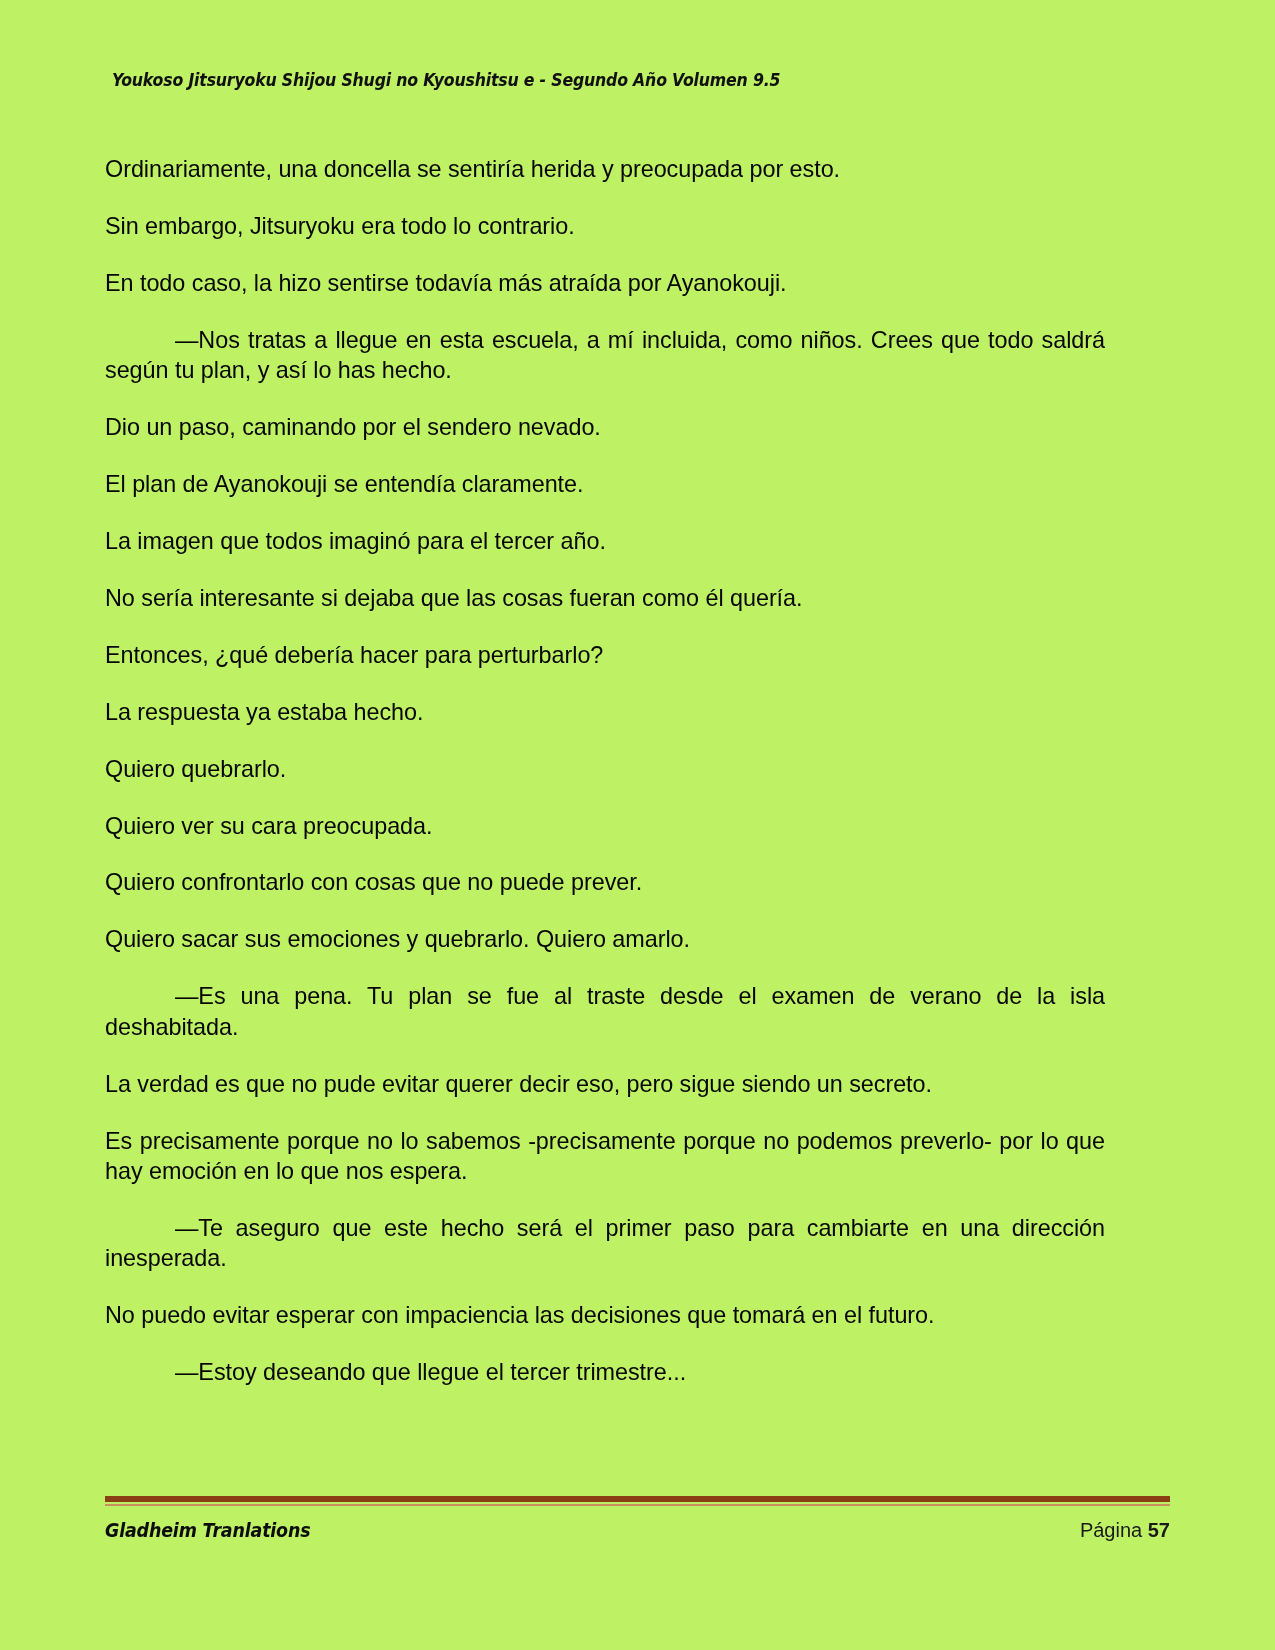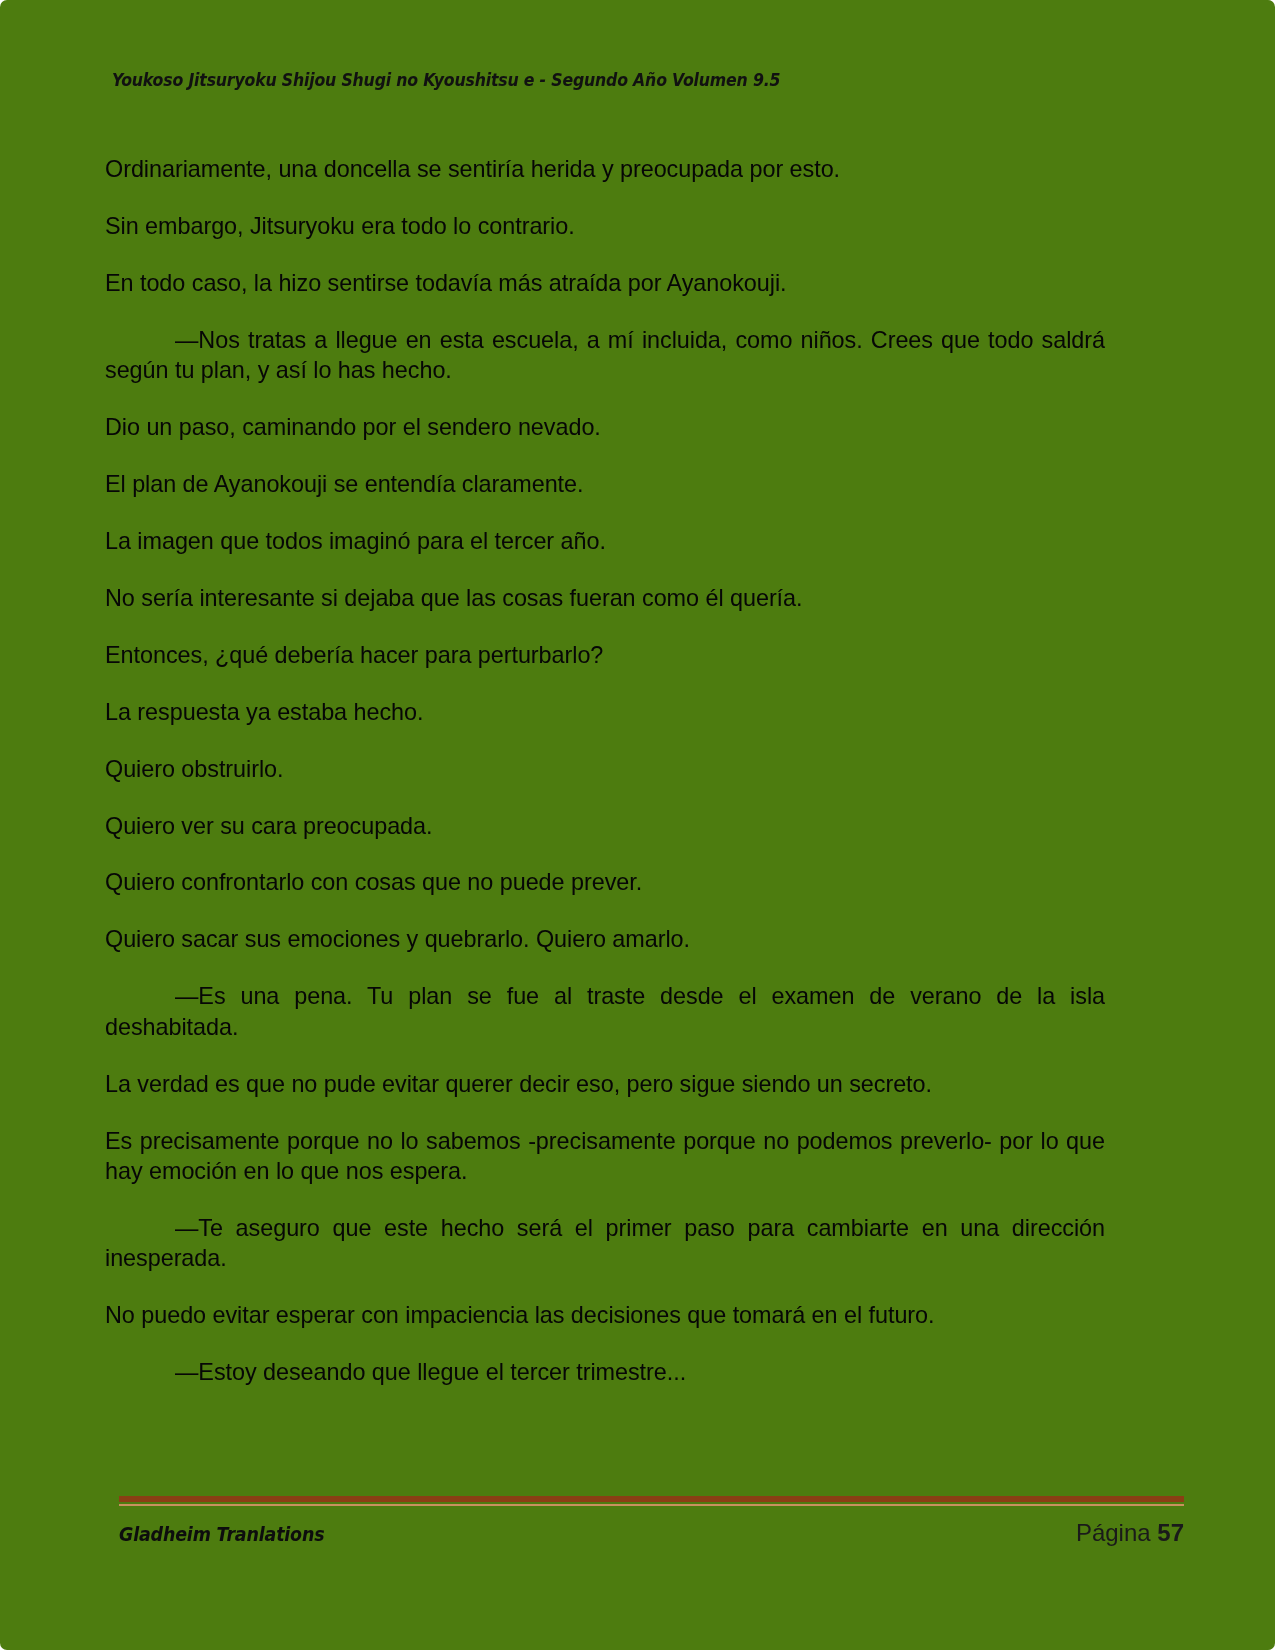--- a/index.html
+++ b/index.html
@@ -6,26 +6,25 @@
   html, body {
     margin: 0;
     padding: 0;
     background: #ffffff;
   }
 
   .page {
     position: relative;
     width: 1275px;
     height: 1650px;
-    background: #4d7c0f;
+    background: #bef264;
     box-sizing: border-box;
     overflow: hidden;
     font-family: "Liberation Sans", sans-serif;
     color: #000000;
-    border-radius: 7px;
   }
 
   
   .doc-header {
     position: absolute;
     left: 112px;
     top: 70px;
     width: 1055px;
     font-family: "DejaVu Sans", sans-serif;
     font-weight: 700;
@@ -67,21 +66,21 @@
     text-indent: 70px;
   }
 
   p.para.last {
     margin-bottom: 0;
   }
 
   
   .doc-footer {
     position: absolute;
-    left: 119px;
+    left: 105px;
     top: 1496px;
     width: 1065px;
   }
 
   .footer-rule {
     width: 100%;
     height: 10px;
     position: relative;
   }
   .footer-rule .bar-thick {
@@ -115,21 +114,21 @@
     font-size: 19px;
     letter-spacing: -0.2px;
     transform: scaleX(0.92);
     transform-origin: left center;
     white-space: nowrap;
     color: #0d0d0d;
   }
 
   .footer-pagenum {
     font-family: "Liberation Sans", sans-serif;
-    font-size: 24px;
+    font-size: 20px;
     color: #1a1a1a;
     white-space: nowrap;
   }
   .footer-pagenum .pg-label { font-weight: 400; }
   .footer-pagenum .pg-value { font-weight: 700; }
 </style>
 </head>
 <body>
 
 <div class="page">
@@ -140,21 +139,21 @@
       <p class="para">Ordinariamente, una doncella se sentiría herida y preocupada por esto.</p>
       <p class="para">Sin embargo, Jitsuryoku era todo lo contrario.</p>
       <p class="para">En todo caso, la hizo sentirse todavía más atraída por Ayanokouji.</p>
       <p class="para justify indent">—Nos tratas a llegue en esta escuela, a mí incluida, como niños. Crees que todo saldrá según tu plan, y así lo has hecho.</p>
       <p class="para">Dio un paso, caminando por el sendero nevado.</p>
       <p class="para">El plan de Ayanokouji se entendía claramente.</p>
       <p class="para">La imagen que todos imaginó para el tercer año.</p>
       <p class="para">No sería interesante si dejaba que las cosas fueran como él quería.</p>
       <p class="para">Entonces, ¿qué debería hacer para perturbarlo?</p>
       <p class="para">La respuesta ya estaba hecho.</p>
-      <p class="para">Quiero obstruirlo.</p>
+      <p class="para">Quiero quebrarlo.</p>
       <p class="para">Quiero ver su cara preocupada.</p>
       <p class="para">Quiero confrontarlo con cosas que no puede prever.</p>
       <p class="para">Quiero sacar sus emociones y quebrarlo. Quiero amarlo.</p>
       <p class="para justify indent">—Es una pena. Tu plan se fue al traste desde el examen de verano de la isla deshabitada.</p>
       <p class="para">La verdad es que no pude evitar querer decir eso, pero sigue siendo un secreto.</p>
       <p class="para justify">Es precisamente porque no lo sabemos -precisamente porque no podemos preverlo- por lo que hay emoción en lo que nos espera.</p>
       <p class="para justify indent">—Te aseguro que este hecho será el primer paso para cambiarte en una dirección inesperada.</p>
       <p class="para">No puedo evitar esperar con impaciencia las decisiones que tomará en el futuro.</p>
       <p class="para indent last">—Estoy deseando que llegue el tercer trimestre...</p>
     </div>

